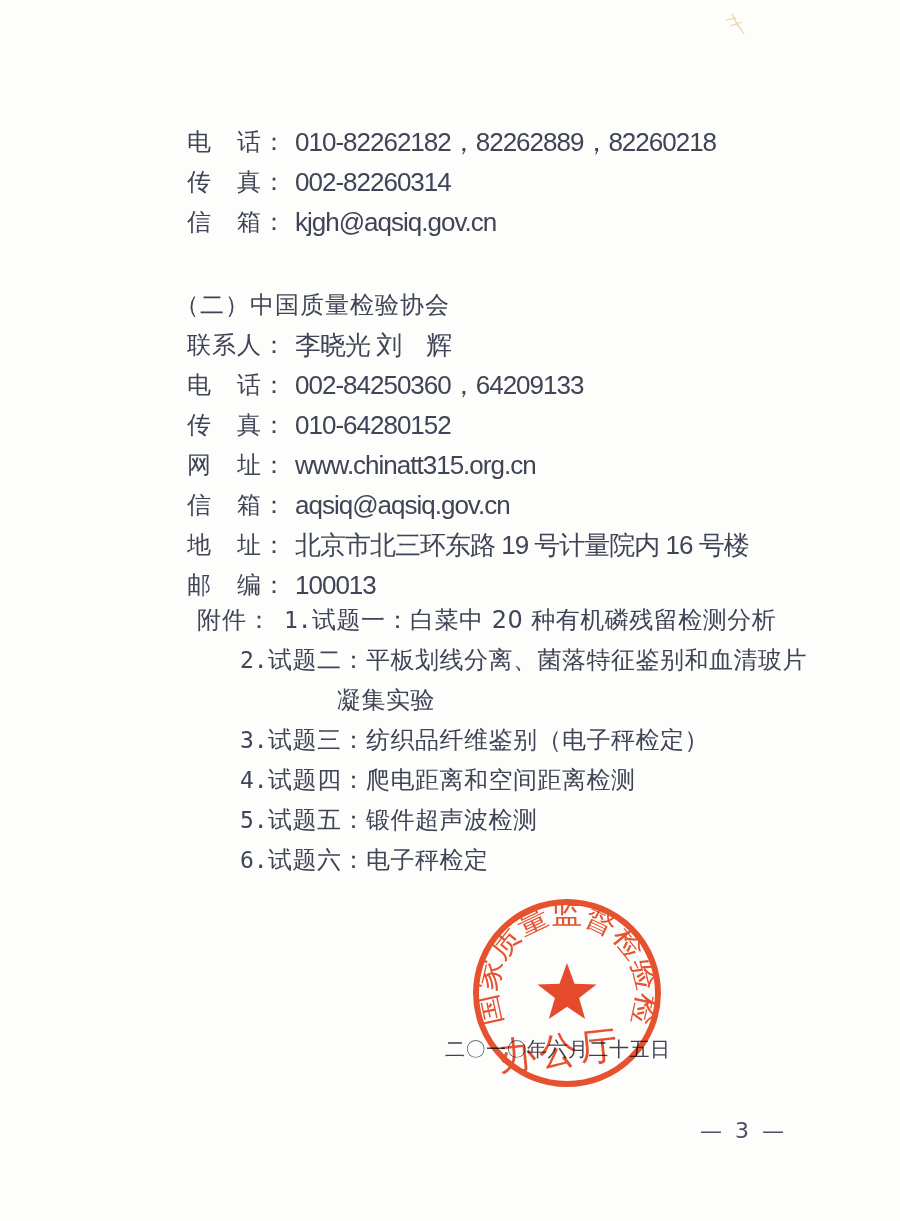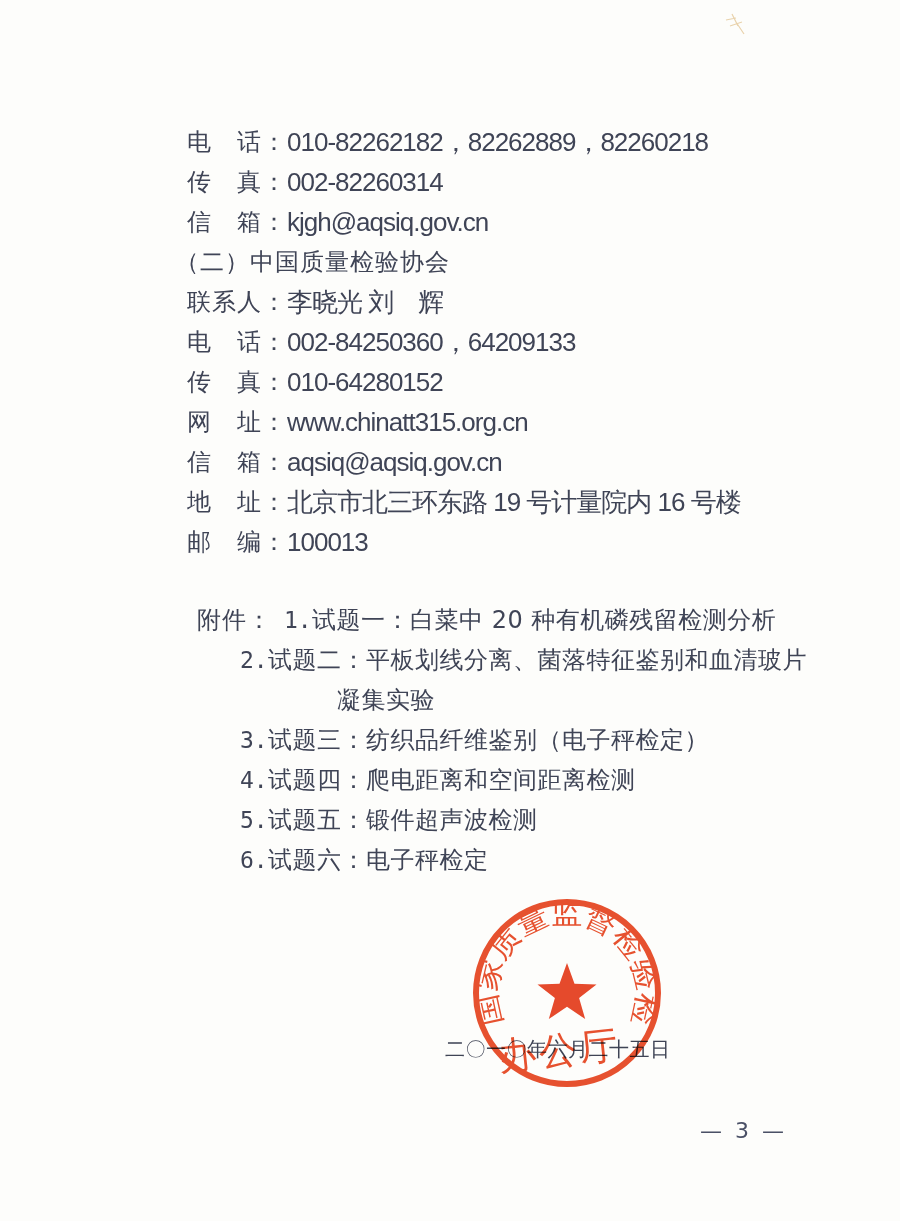--- a/index.html
+++ b/index.html
@@ -23,33 +23,34 @@
     font-size: 24px;
   }
   .c-row {
     display: flex;
     height: 40px;
     line-height: 40px;
     white-space: nowrap;
   }
   .c-label {
     letter-spacing: 1px;
-    margin-right: 0;
+    margin-right: 8px;
   }
   .c-value {
     font-family: Liberation Sans, sans-serif;
     font-size: 26px;
     letter-spacing: -1px;
   }
   .c-heading {
     height: 40px;
     line-height: 40px;
     letter-spacing: 1px;
     margin-left: -12px;
     white-space: nowrap;
+    margin-top: 43px;
   }
 
   
   .att-block {
     position: absolute;
     left: 197px;
     top: 600px;
     font-size: 24px;
   }
   .att-row {

